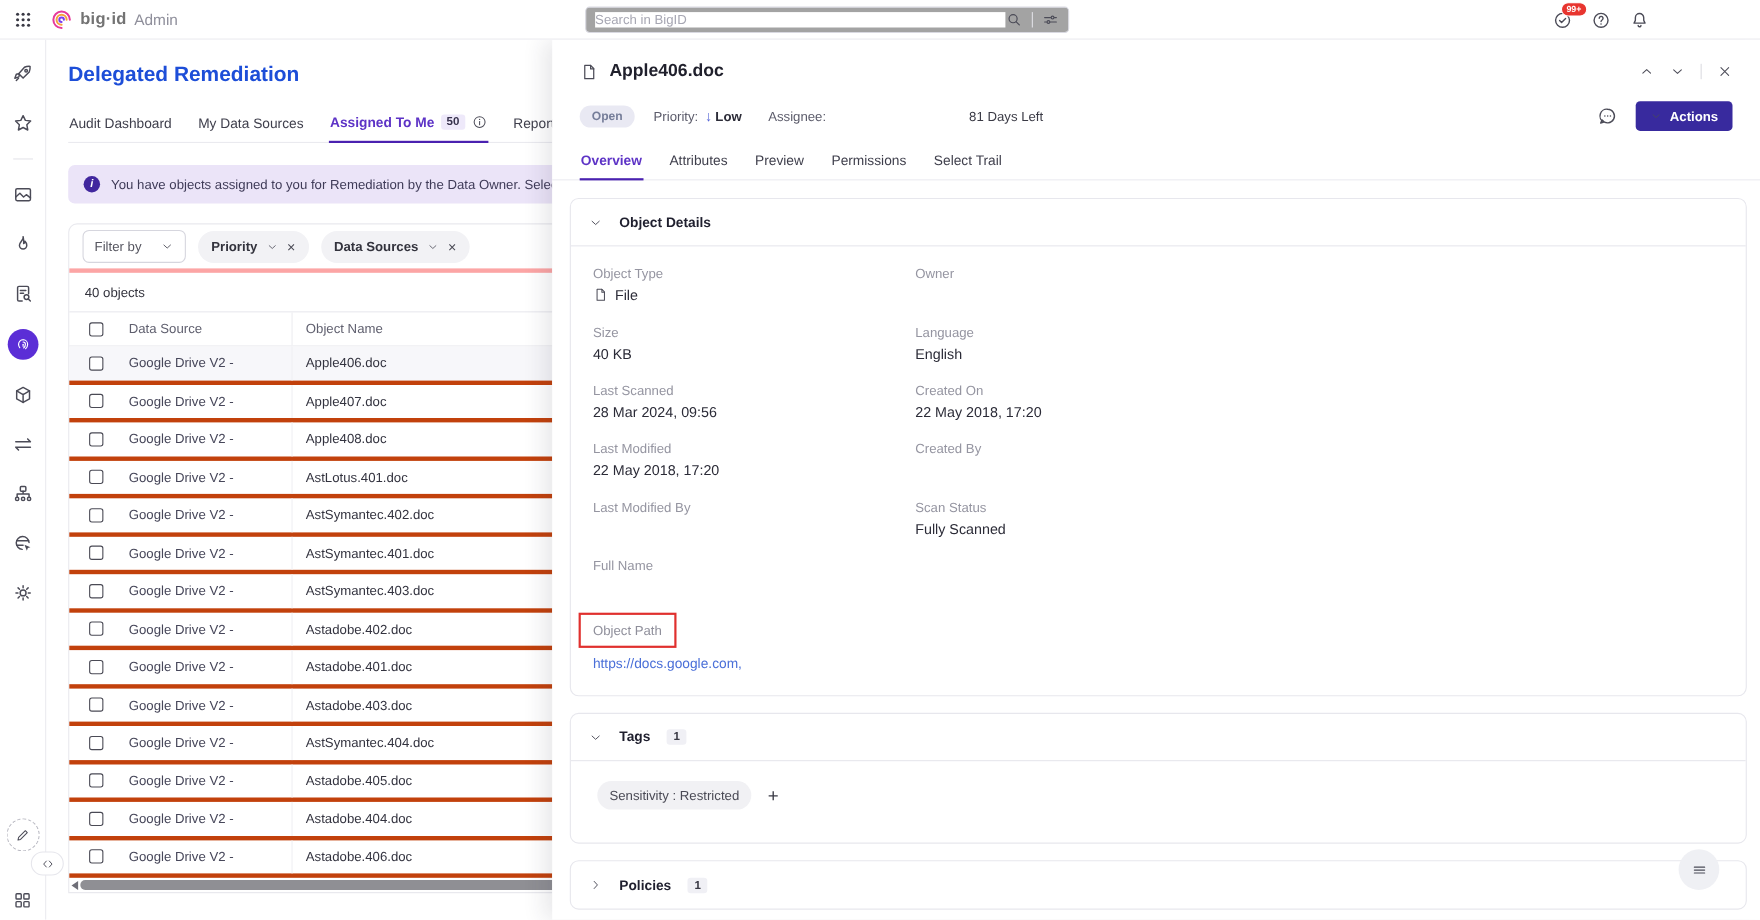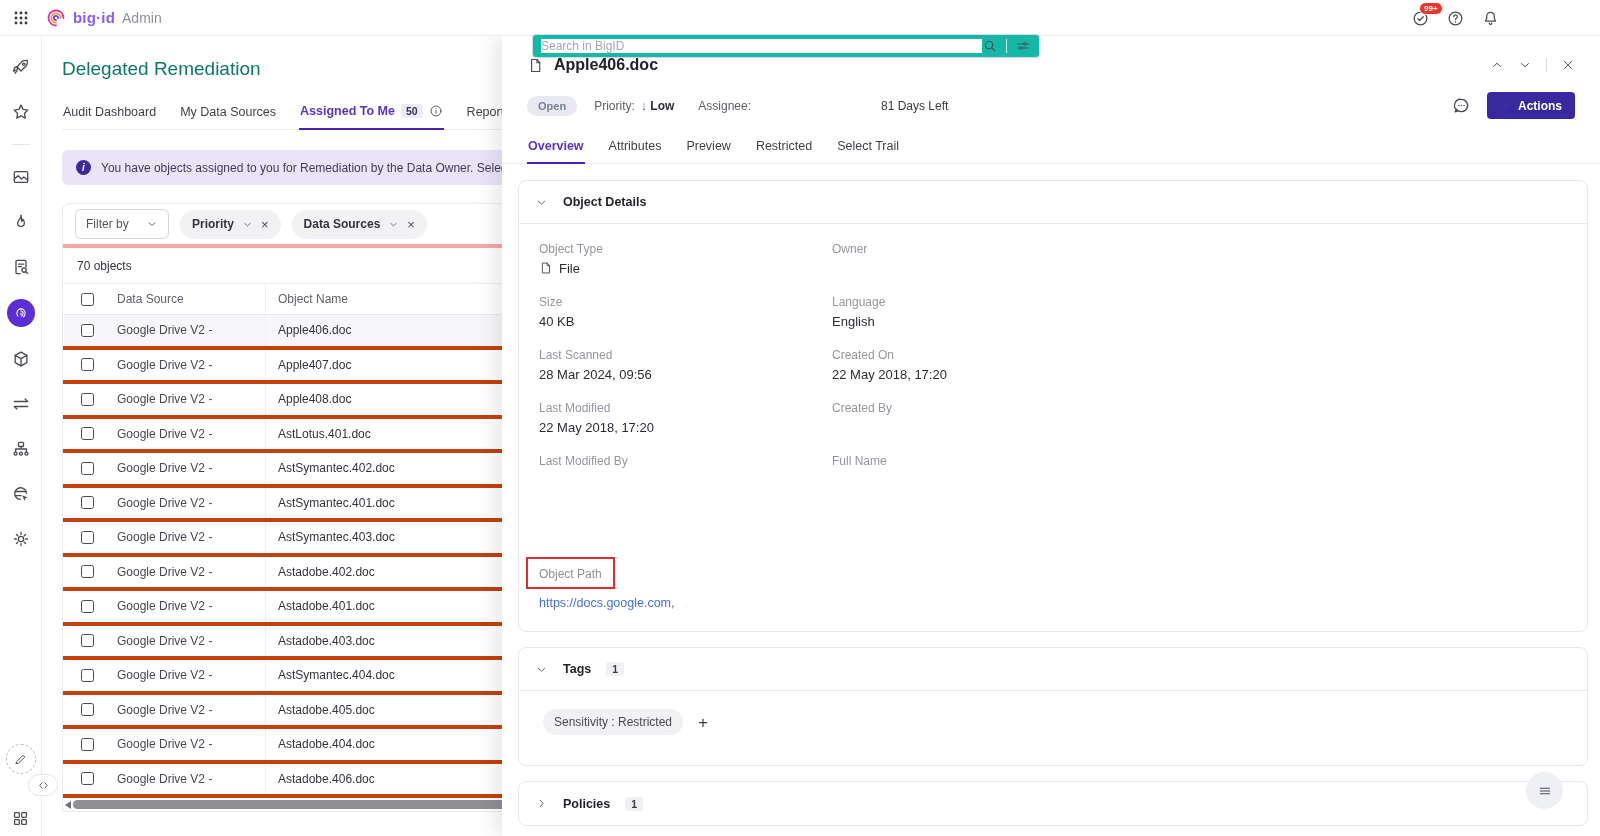--- a/index.html
+++ b/index.html
@@ -8,24 +8,24 @@
 
   svg { display:block; }
   .ic { width:20px; height:20px; }
   .stroke { fill:none; stroke:#4b4b57; stroke-width:1.6; stroke-linecap:round; stroke-linejoin:round; }
 
   
   .topbar { position:absolute; top:0; left:0; width:1600px; height:36px; background:#fff;
     border-bottom:1px solid #ebebf0; display:flex; align-items:center; z-index:30; }
   .apps-btn { width:42px; display:flex; justify-content:center; cursor:pointer; }
   .brand { display:flex; align-items:center; gap:7px; margin-left:4px; }
-  .brand-name { font-size:15px; font-weight:700; color:#8b5cf6; letter-spacing:.2px; }
+  .brand-name { font-size:15px; font-weight:700; color:#737373; letter-spacing:.2px; }
   .brand-suffix { font-size:14px; color:#8f8f9b; }
-  .searchbox { position:absolute; left:532px; top:6px; width:508px; height:24px; border:1px solid #d9d9e1;
-    border-radius:4px; display:flex; align-items:center; padding:0 8px; background:#14b8a6;margin-top:28px; }
+  .searchbox { position:absolute; left:532px; top:6px; width:440px; height:24px; border:1px solid #d9d9e1;
+    border-radius:4px; display:flex; align-items:center; padding:0 8px; background:#a3a3a3; }
   .searchbox input { border:0; outline:0; flex:1; font-size:12px; color:#3a3a45;
     font-family:"Liberation Sans", sans-serif; }
   .searchbox input::placeholder { color:#a7a7b3; }
   .search-divider { width:1px; height:14px; background:#e0e0e6; margin:0 8px; }
   .top-right { position:absolute; right:100px; top:0; height:36px; display:flex; align-items:center; gap:16px; }
   .badge-99 { position:absolute; top:-7px; left:8px; background:#e8352f; color:#fff; font-size:8px;
     font-weight:700; border-radius:8px; padding:1px 4px; border:1px solid #fff; }
   .tasks-wrap { position:relative; cursor:pointer; }
 
   
@@ -39,21 +39,21 @@
   .pencil-fab { position:absolute; left:6px; bottom:62px; width:30px; height:30px; border:1.5px dashed #b9b9c2;
     border-radius:50%; display:flex; align-items:center; justify-content:center; cursor:pointer; background:#fff; }
   .collapse-pill { position:absolute; left:28px; bottom:40px; width:30px; height:22px; background:#fff;
     border:1px solid #e6e6ec; border-radius:12px; display:flex; align-items:center; justify-content:center;
     cursor:pointer; z-index:25; }
   .grid-fab { position:absolute; left:11px; bottom:8px; cursor:pointer; }
 
   
   .left-main { position:absolute; top:36px; left:42px; width:460px; height:800px; overflow:hidden; background:#fff; }
   .left-content { width:745px; padding:22px 0 0 20px; }
-  .page-title { font-size:19px; font-weight:400; color:#0f766e; }
+  .page-title { font-size:19px; font-weight:700; color:#1d4ed8; }
   .tabs { display:flex; gap:22px; margin-top:18px; border-bottom:1px solid #eaeaef; width:725px; }
   .tab { font-size:12.5px; color:#3f3f4c; padding:6px 1px 10px; cursor:pointer; display:flex;
     align-items:center; gap:6px; white-space:nowrap; }
   .tab.active { color:#5d33c6; font-weight:700; border-bottom:2px solid #4a21b0; margin-bottom:-1px; }
   .tab-badge { background:#eee9fa; color:#37324c; font-size:10.5px; font-weight:600; border-radius:3px;
     padding:1px 5px; }
   .banner { margin-top:20px; width:705px; background:#ebe4f8; border-radius:6px; padding:10px 14px;
     display:flex; align-items:center; gap:10px; }
   .info-dot { min-width:15px; height:15px; background:#41279e; color:#fff; border-radius:50%; font-size:10px;
     font-weight:700; display:flex; align-items:center; justify-content:center; font-style:italic; }
@@ -395,21 +395,21 @@
           <span>Data Sources</span>
           <svg class="ic" viewBox="0 0 24 24" style="width:11px;height:11px">
             <g class="stroke">
                 <path d="M6 9.5l6 5.5 6-5.5"></path>
               </g>
             </svg>
           <span class="x">×</span>
         </span>
       </div>
 
-      <div class="count-row">70 objects</div>
+      <div class="count-row">40 objects</div>
 
       <div class="thead">
         <span class="cb-cell">
             <span class="cb"></span>
           </span>
         <span class="col-src">Data Source</span>
         <span class="col-name">Object Name</span>
       </div>
 
       <div class="trow selected">
@@ -582,21 +582,21 @@
           <span>Actions</span>
         </button>
       </span>
     </div>
   </div>
 
   <div class="panel-tabs">
     <span class="ptab active">Overview</span>
     <span class="ptab">Attributes</span>
     <span class="ptab">Preview</span>
-    <span class="ptab">Restricted</span>
+    <span class="ptab">Permissions</span>
     <span class="ptab">Select Trail</span>
   </div>
 
   <div class="panel-body">
 
     <div class="card">
       <div class="card-head bordered">
         <span class="chev">
           <svg class="ic" viewBox="0 0 24 24" style="width:13px;height:13px">
               <g class="stroke">
@@ -649,20 +649,24 @@
           </div>
           <div class="field">
             <div class="f-label">Created By</div>
             <div class="f-value"></div>
           </div>
 
           <div class="field">
             <div class="f-label">Last Modified By</div>
             <div class="f-value"></div>
           </div>
+          <div class="field">
+            <div class="f-label">Scan Status</div>
+            <div class="f-value">Fully Scanned</div>
+          </div>
 
           <div class="field">
             <div class="f-label">Full Name</div>
             <div class="f-value"></div>
           </div>
           <div class="field"></div>
         </div>
 
         <div class="path-block">
           <span class="path-anno">

